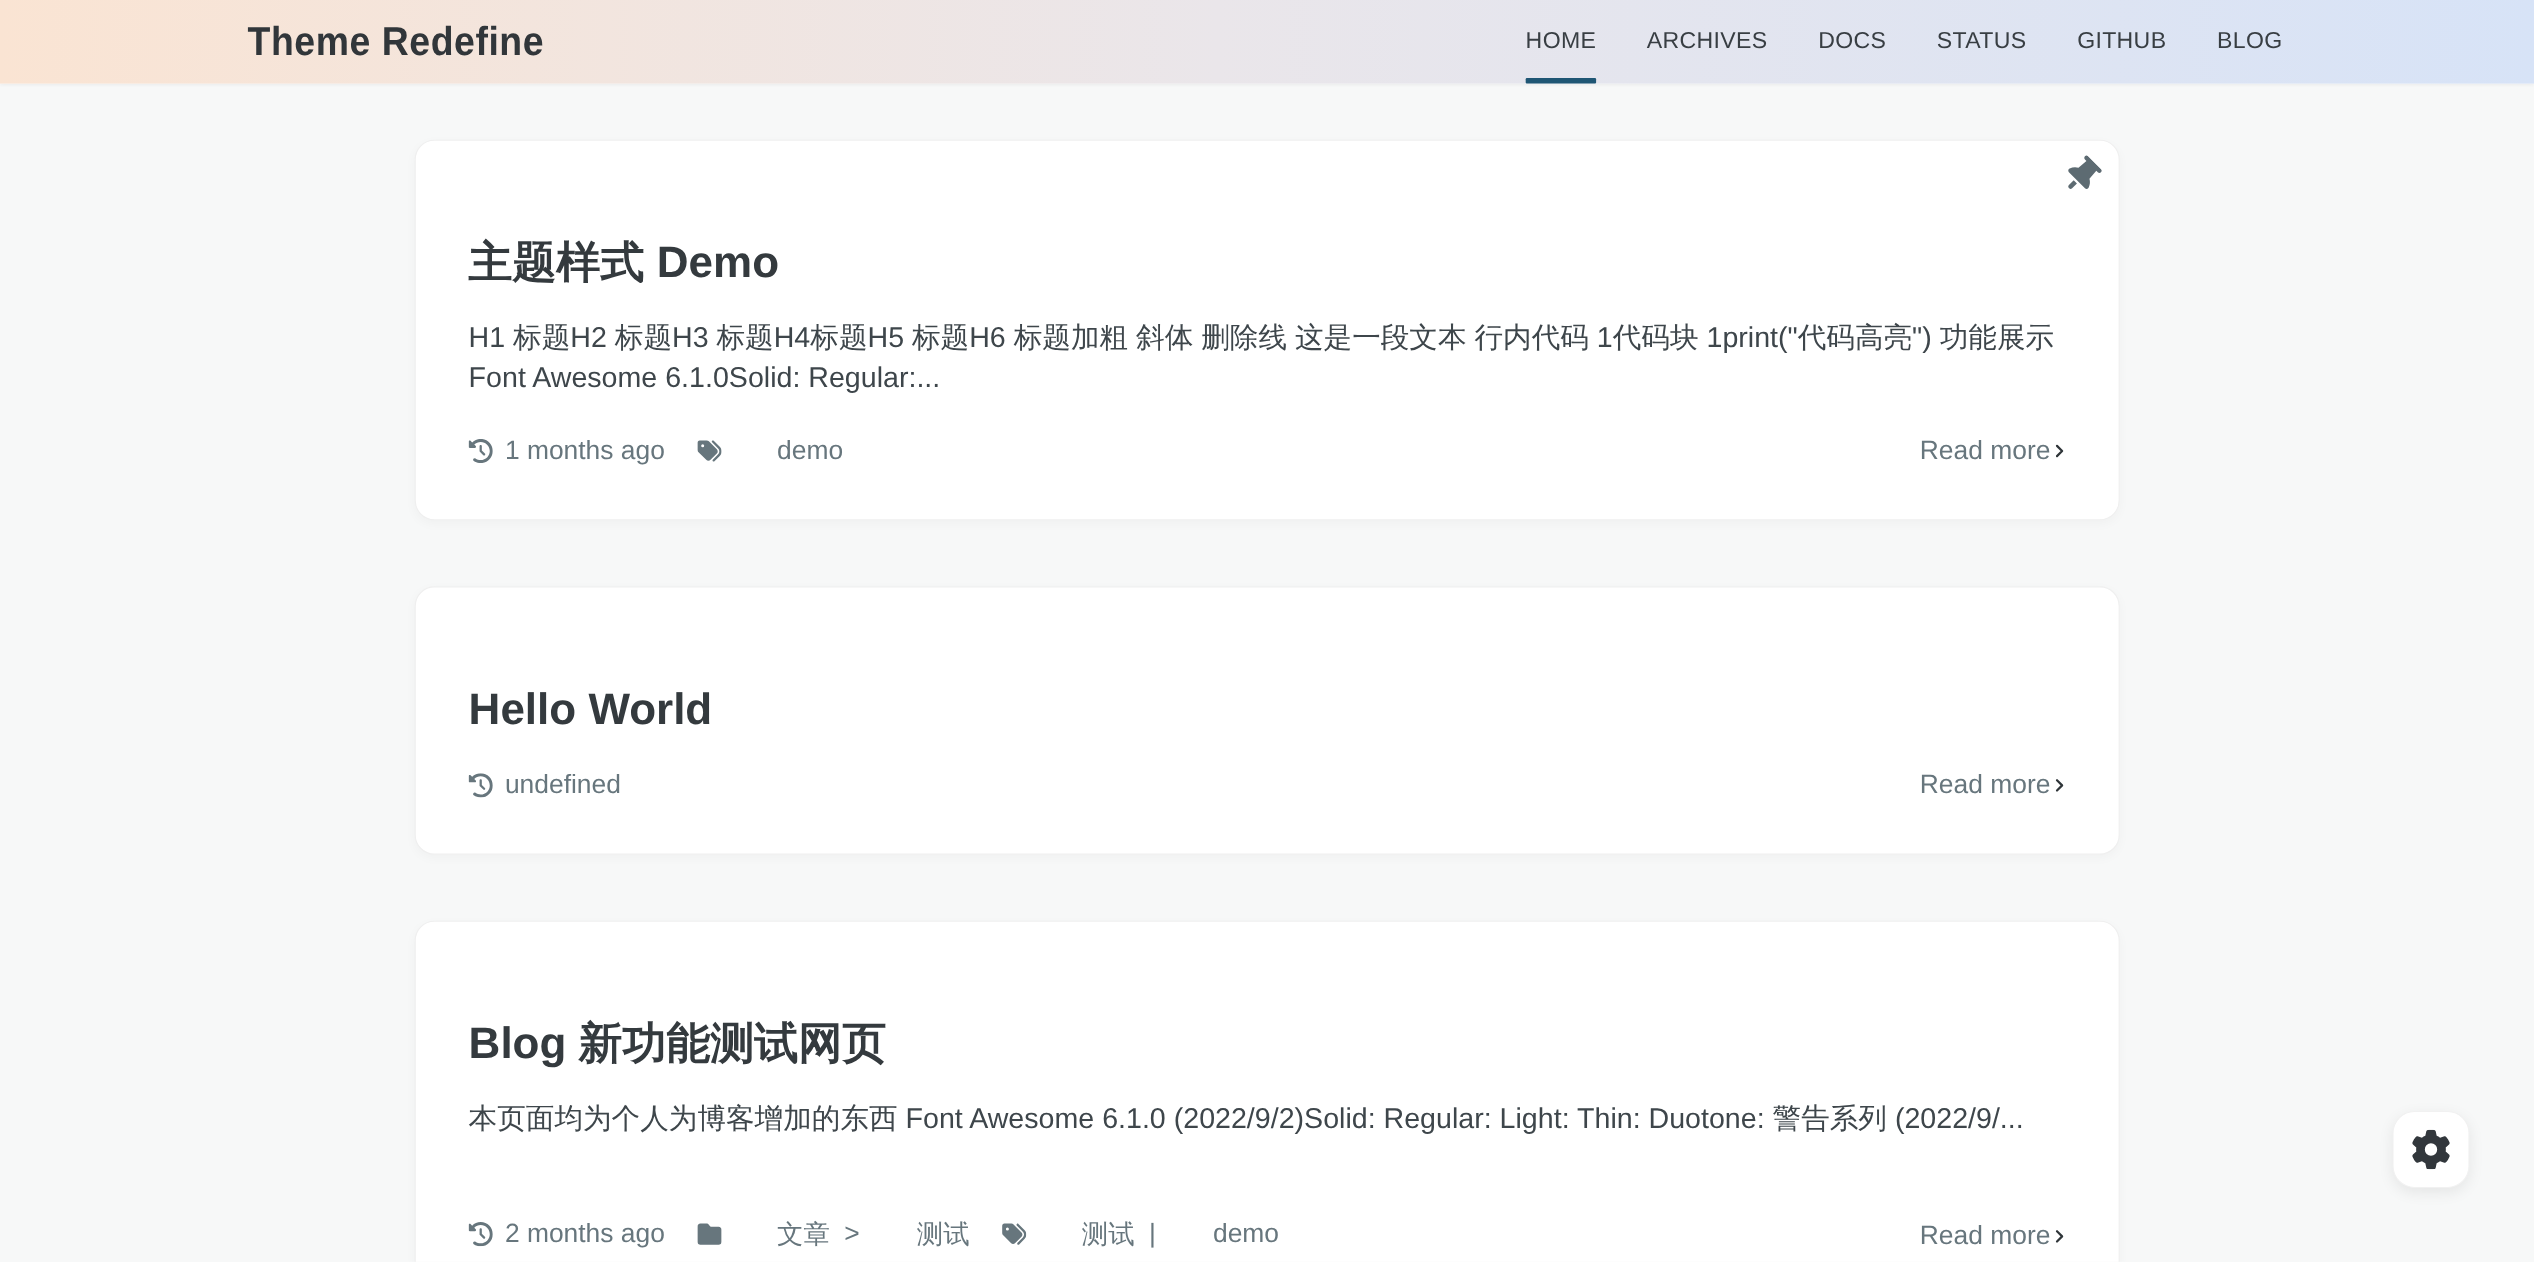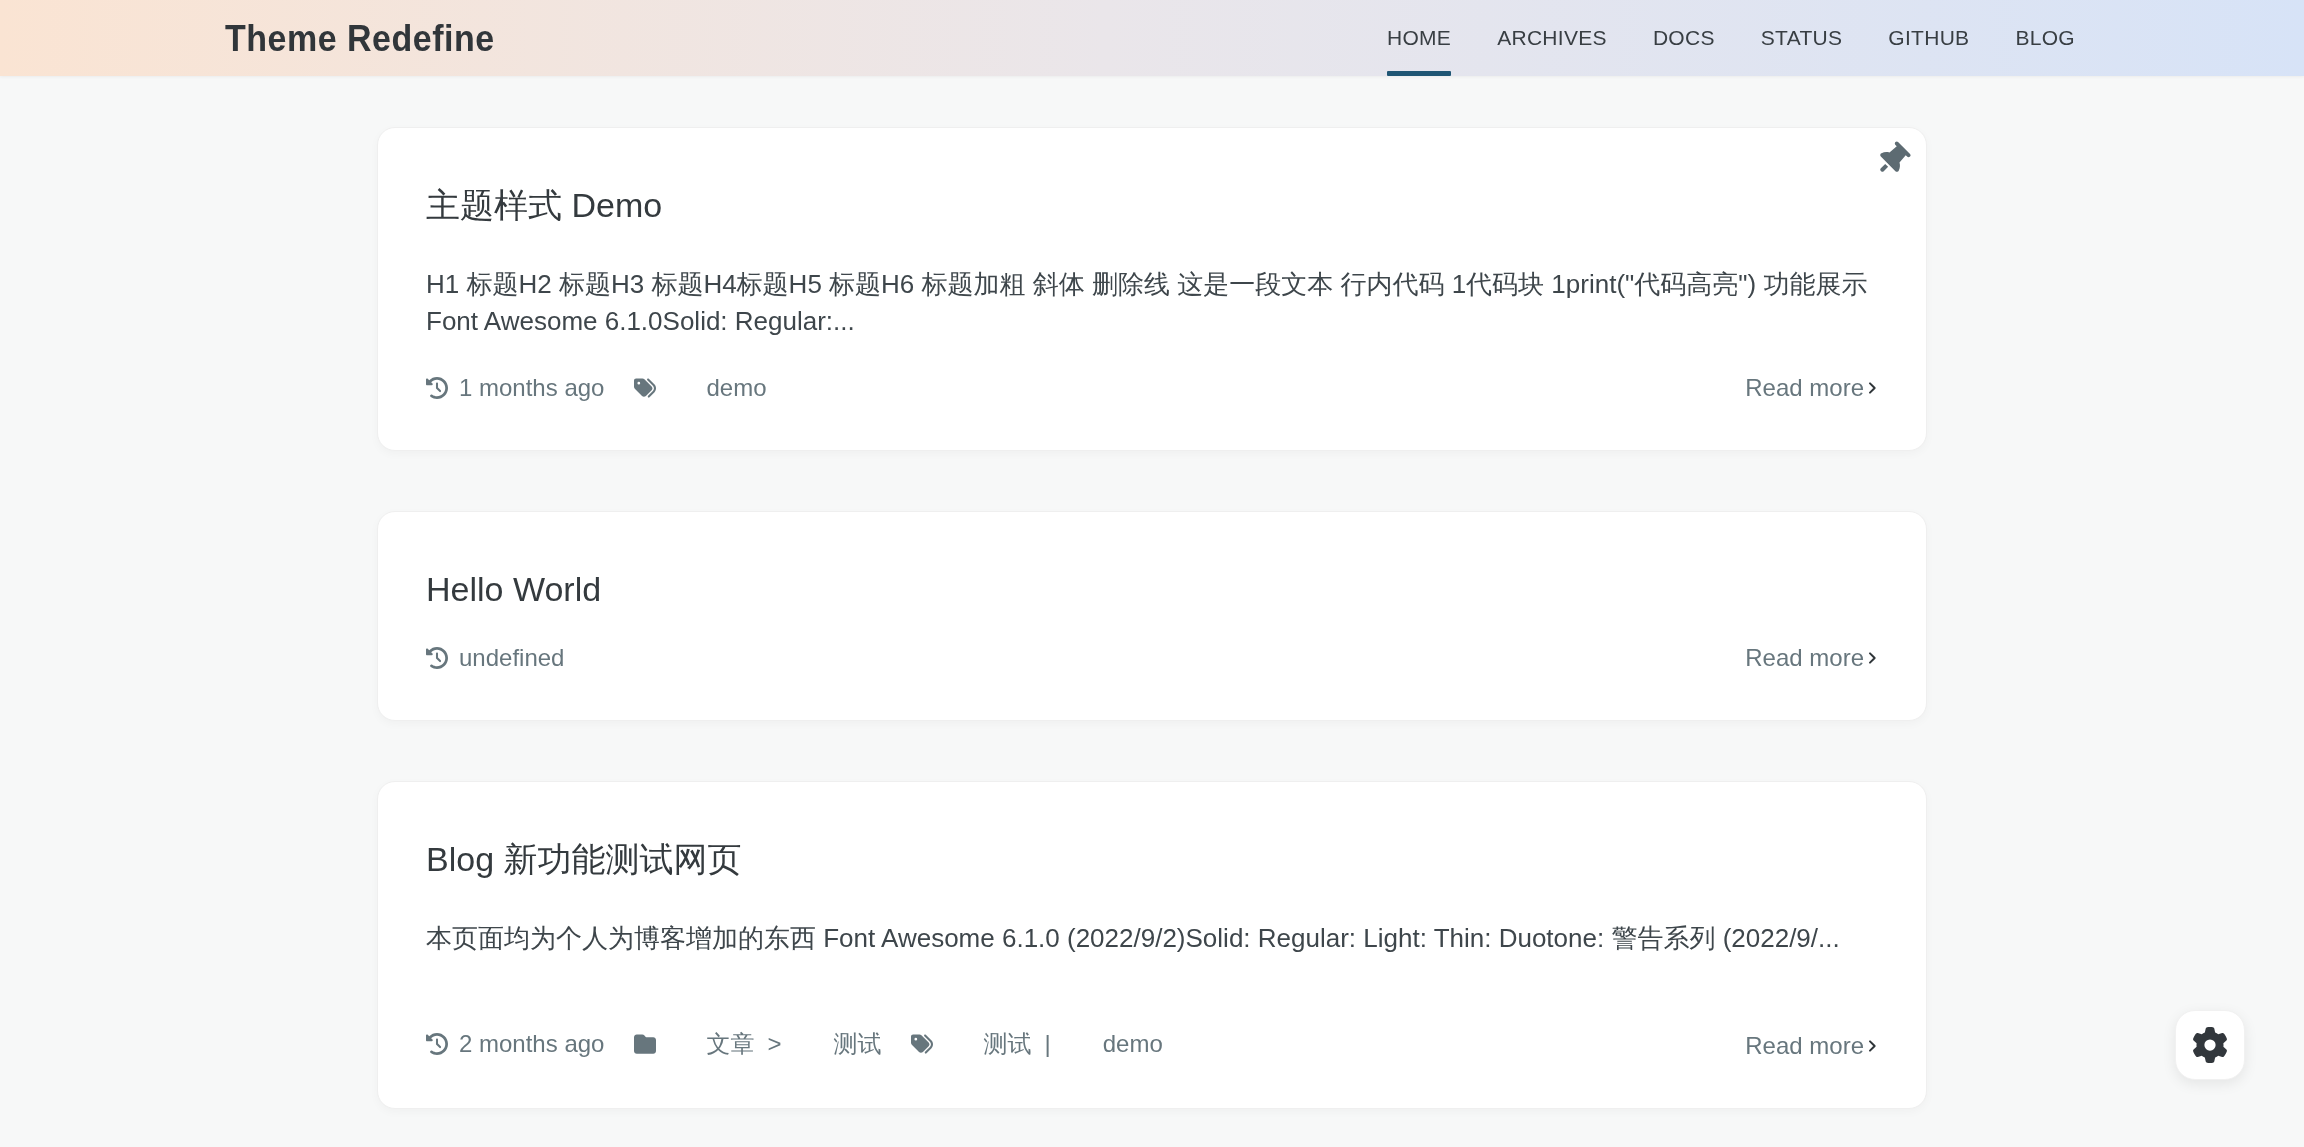--- a/index.html
+++ b/index.html
@@ -38,25 +38,25 @@
   main { padding-top:51px; }
   .post-card {
     width:1550px; margin:0 auto 60px;
     background: var(--card-bg,#ffffff);
     border:1px solid #efefef; border-radius:18px;
     padding:56px 46px 48px 48px;
     box-shadow:0 3px 10px rgba(0,0,0,0.03);
     position:relative;
   }
   .post-title {
-    font-size:34px; line-height:42px; font-weight:400;
-    color: var(--title-color,#343a3e); cursor:pointer; display:inline-block;
+    font-size:40px; line-height:42px; font-weight:700;
+    color: var(--title-color,#343a3e); cursor:pointer; display:inline-block;margin-top:34px;
   }
   .post-excerpt {
-    margin-top:40px; font-size:26px; line-height:37px;
+    margin-top:28px; font-size:26px; line-height:37px;
     color: var(--text-color,#3e464b); min-height:74px; max-width:1456px;
   }
   .post-meta {
     margin-top:34px; display:flex; align-items:flex-end; justify-content:space-between;
     color: var(--meta-color,#67767d); font-size:24px;
   }
   .meta-left { display:flex; align-items:center; gap:30px; }
   .meta-group { display:flex; align-items:center; gap:11px; }
   .meta-group svg { width:22px; height:22px; display:block; fill:currentColor; }
   .meta-sep { margin:0 2px; }

